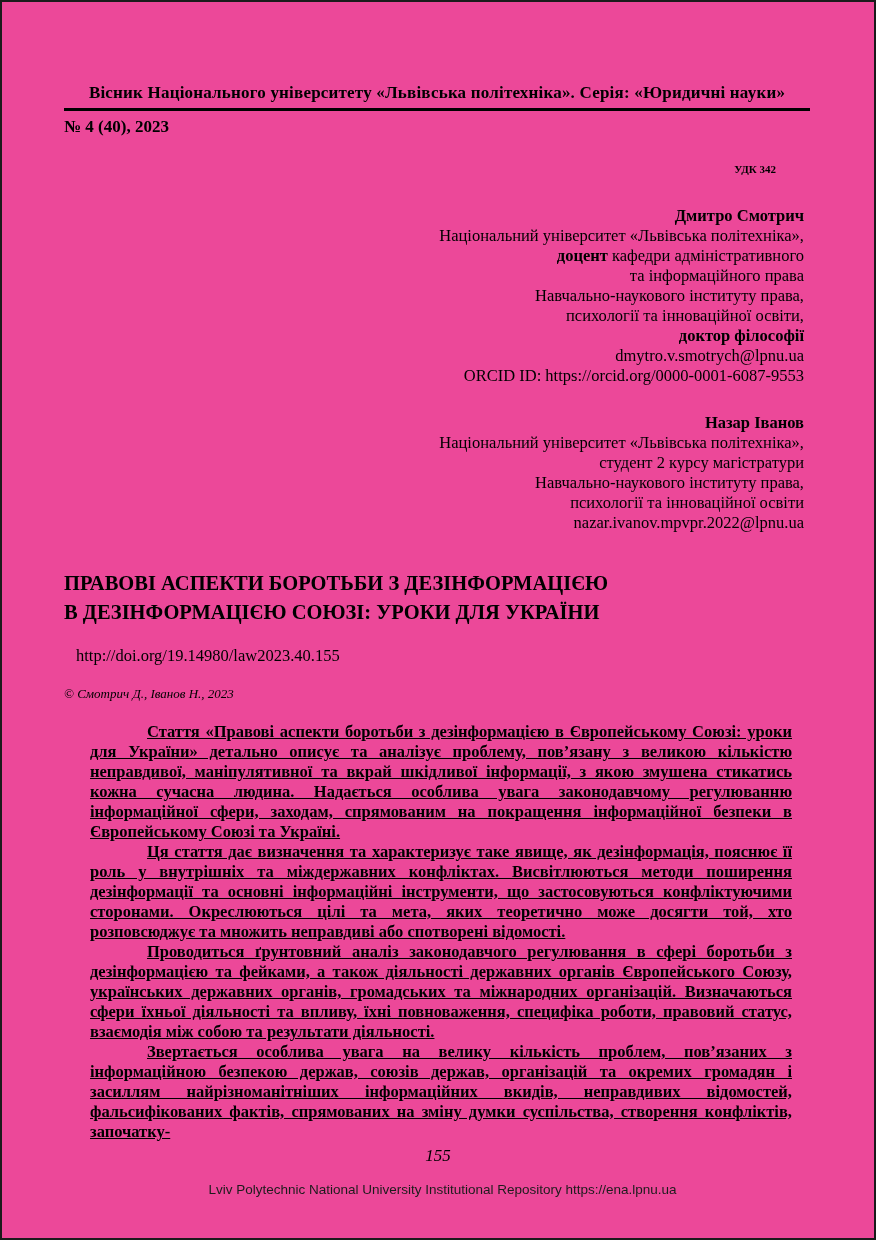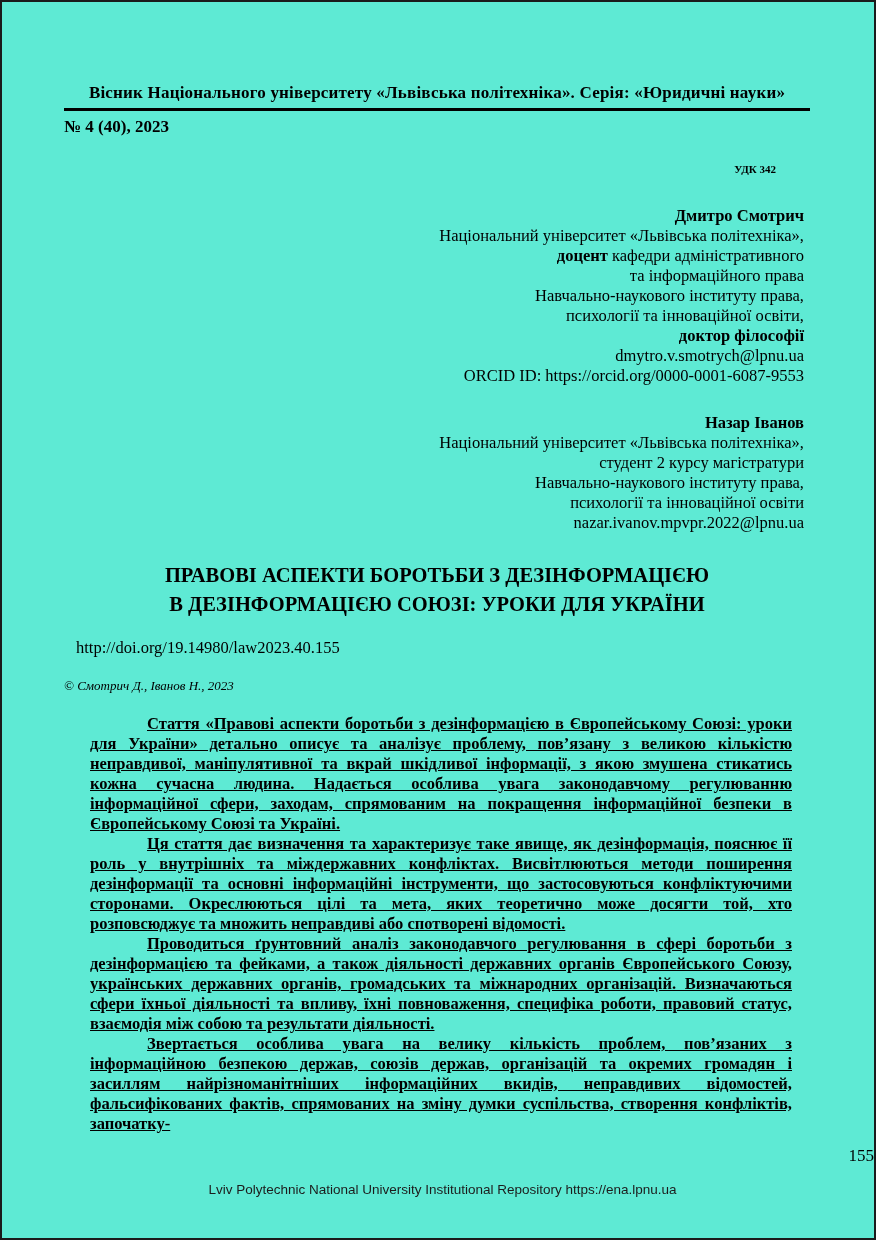--- a/index.html
+++ b/index.html
@@ -1,20 +1,20 @@
 <!DOCTYPE html>
 <html lang="uk"><head>
 <meta charset="utf-8">
 <style>
   html, body { margin: 0; padding: 0; background: #e8e8e8; }
   .page {
     width: 876px;
     height: 1240px;
     margin: 0 auto;
-    background: #5eead4;
+    background: #ec4899;
     color: #000000;
     font-family: "Liberation Serif", "DejaVu Serif", serif;
     position: relative;
     box-sizing: border-box;
     border: 2px solid #1b1b1b;
     overflow: hidden;
   }
   .content { padding: 80px 64px 0 62px; }
 
   .journal-header-title {
@@ -50,22 +50,22 @@
     text-align: right;
     padding-right: 6px;
     font-size: 16.5px;
     line-height: 20px;
   }
   .author-block + .author-block { margin-top: 27px; }
   .author-name { font-weight: bold; }
   .author-line .b { font-weight: bold; }
 
   .article-title {
-    margin-top: 28px;
-    text-align: center;
+    margin-top: 36px;
+    text-align: left;
     font-weight: bold;
     font-size: 20.5px;
     line-height: 29px;
   }
 
   .doi-line {
     margin-top: 18px;
     padding-left: 12px;
     font-size: 16.5px;
     line-height: 21px;
@@ -85,23 +85,24 @@
     line-height: 20px;
     text-decoration: underline;
   }
   .abs-p { margin: 0; text-indent: 57px; }
 
   .page-number {
     position: absolute;
     bottom: 72px;
     left: 0;
     right: 0;
-    text-align: right;
+    text-align: center;
     font-size: 17px;
     line-height: 20px;
+    font-style: italic;
   }
   .repository-line {
     position: absolute;
     bottom: 40px;
     left: 9px;
     right: 0;
     text-align: center;
     font-family: "Liberation Sans", "DejaVu Sans", sans-serif;
     font-size: 13.5px;
     line-height: 16px;

